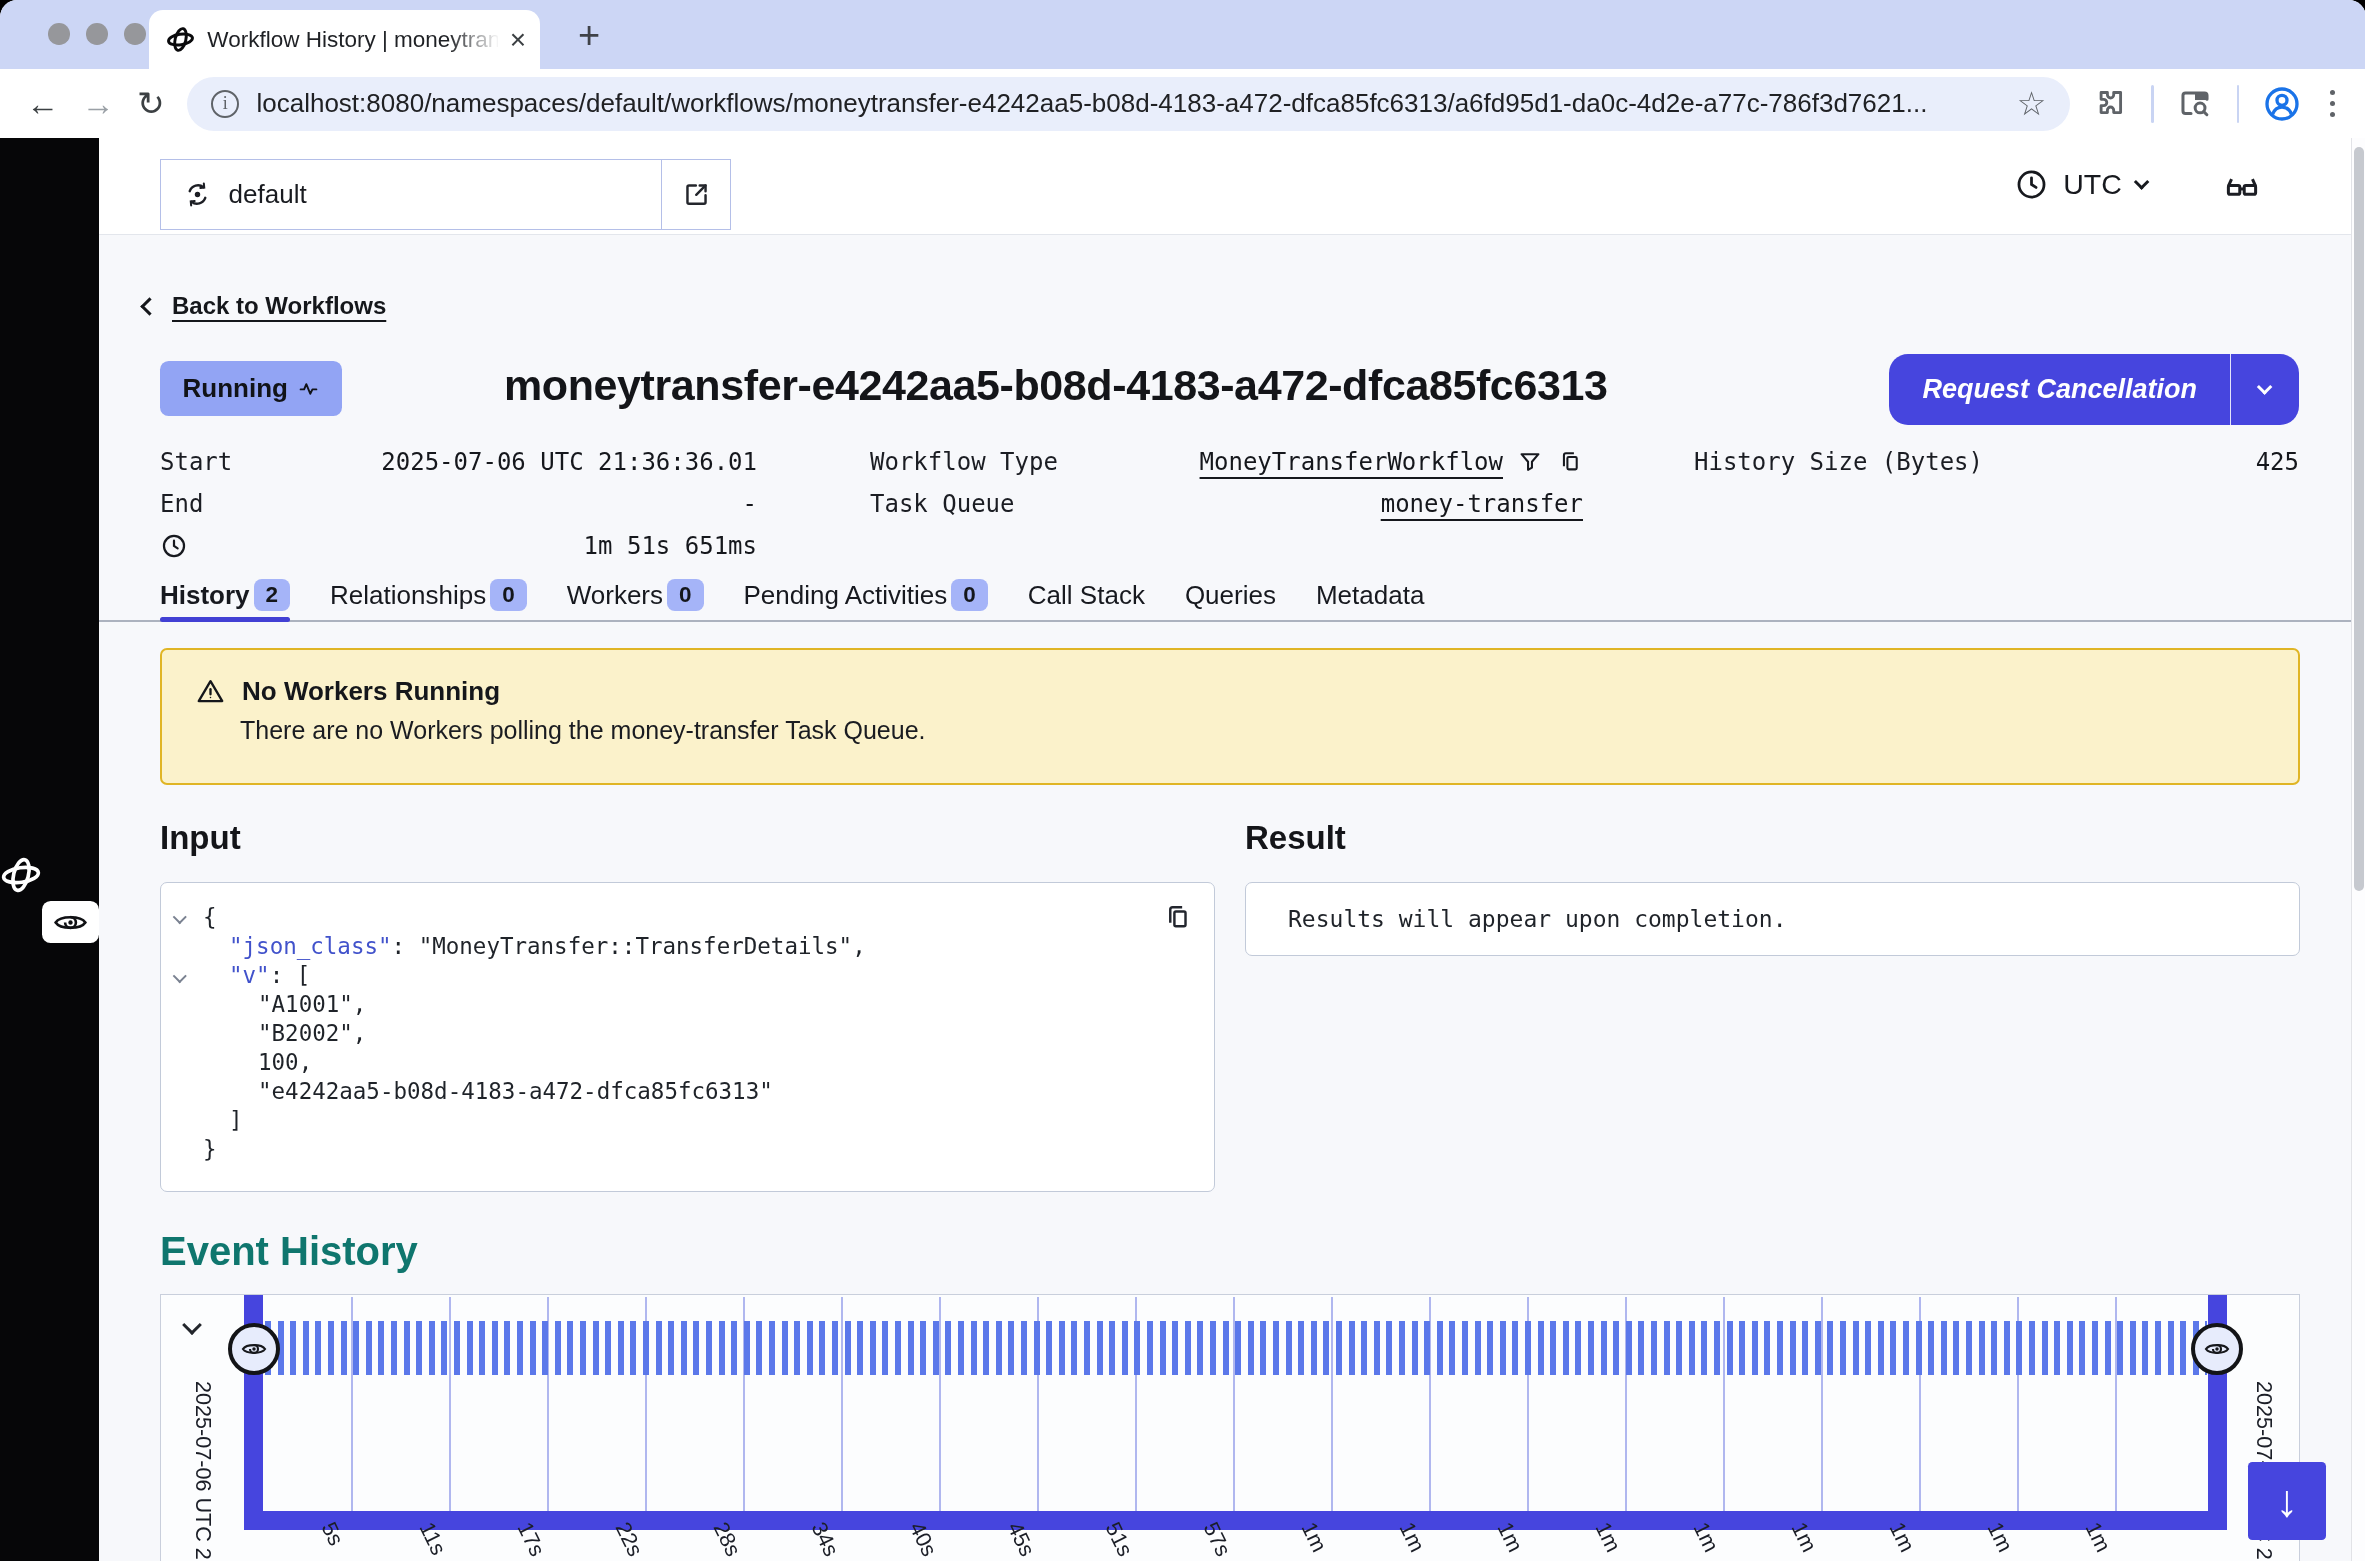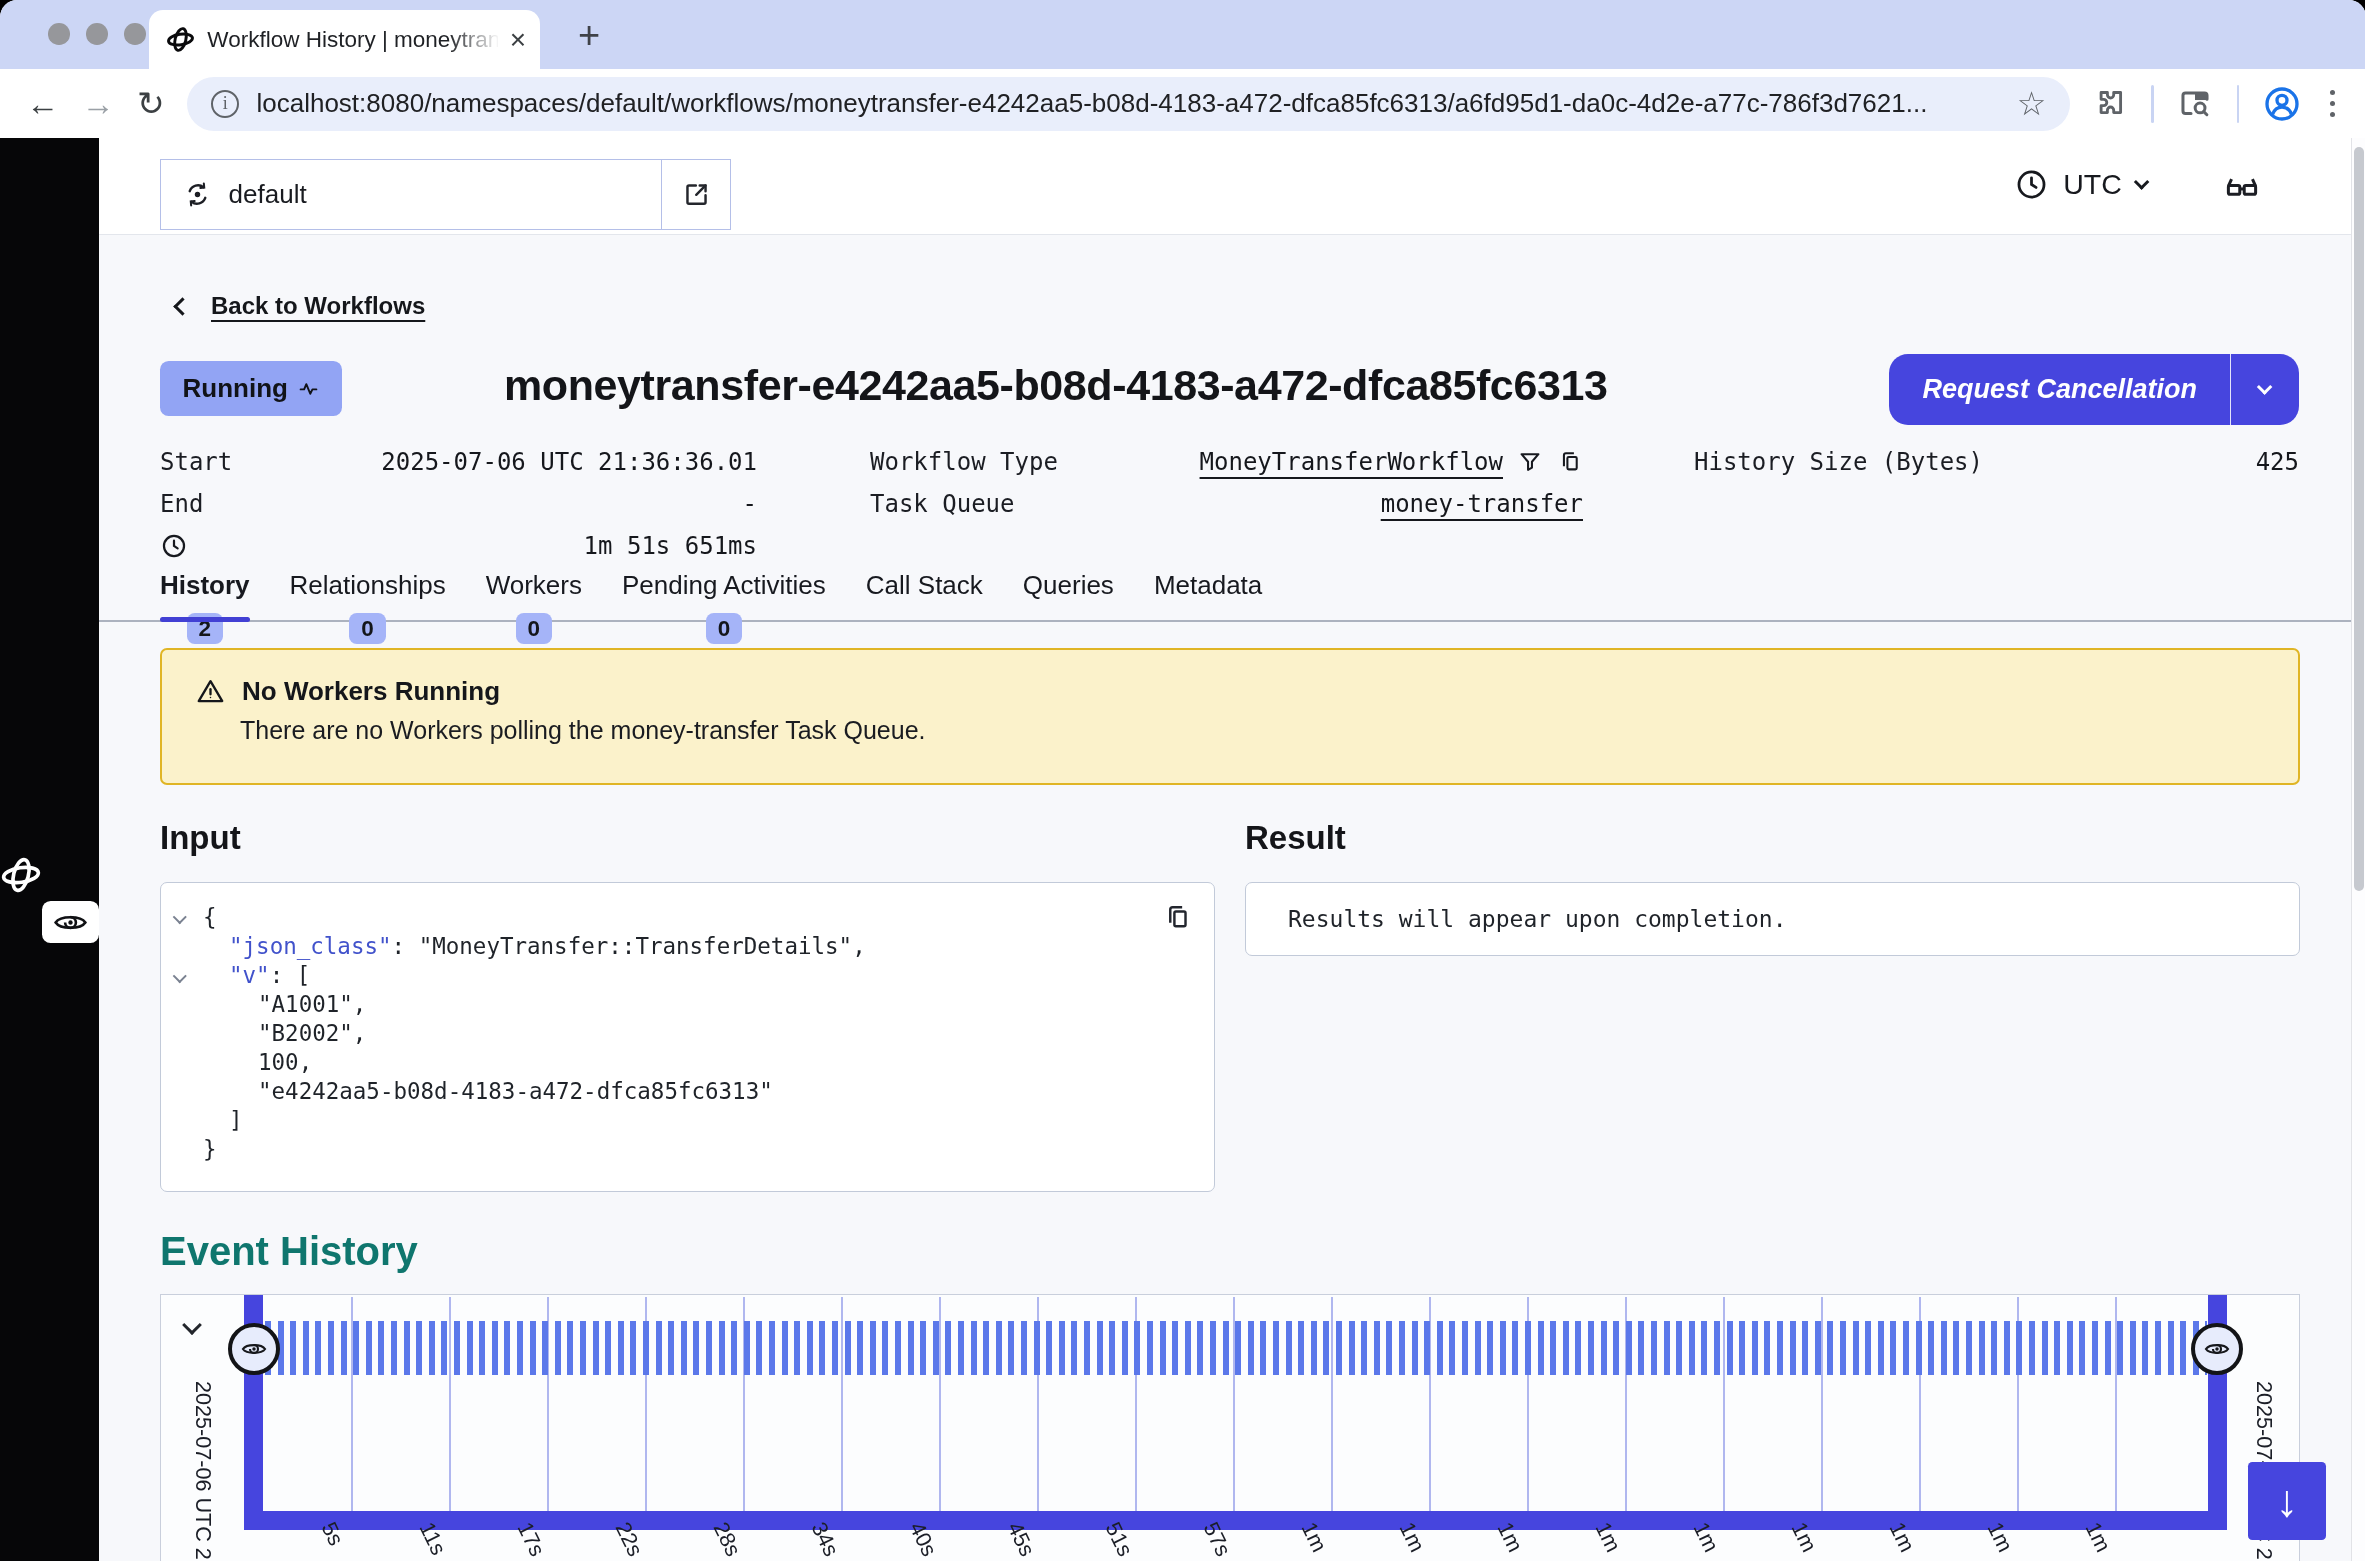--- a/index.html
+++ b/index.html
@@ -43,21 +43,21 @@
   
   .main { position:absolute; left:99px; top:138px; width:2266px; height:1423px; background:#f7f8fb; }
   .app-header { position:absolute; left:0; top:0; width:100%; height:97px; background:#fff; border-bottom:1.7px solid #e3e6ec; }
   .ns-select { position:absolute; left:61px; top:21px; height:71px; display:flex; align-items:stretch; border:1.7px solid #b4bfe8; background:#fff; }
   .ns-main { display:flex; align-items:center; gap:15.6px; width:500px; padding:0 21px; font-size:26px; color:#191b20; }
   .ns-ext { width:69px; border-left:1.7px solid #b4bfe8; display:flex; align-items:center; justify-content:center; color:#24262c; }
   .tz { position:absolute; right:218px; top:29px; display:flex; align-items:center; gap:14px; font-size:28.5px; color:#17191e; }
   .glasses-btn { position:absolute; right:104px; top:31px; color:#1c1e24; }
   .chev { display:inline-block; width:11.2px; height:11.2px; border-right:3px solid currentColor; border-bottom:3px solid currentColor; transform:rotate(45deg) translate(-1.7px,-1.7px); }
 
-  .back-link { position:absolute; left:77px; top:154px; display:flex; align-items:center; gap:22px; font-size:24px; font-weight:600; color:#15171b; }
+  .back-link { position:absolute; left:44px; top:154px; display:flex; align-items:center; gap:16px; font-size:24px; font-weight:600; color:#15171b; }
   .back-link .lbl { text-decoration:underline; text-underline-offset:6px; text-decoration-thickness:2.2px; }
   .chev-left { width:13px; height:13px; border-left:3px solid #15171b; border-bottom:3px solid #15171b; transform:rotate(45deg); }
 
   .status-badge { position:absolute; left:61px; top:223px; height:55px; background:#92a4f4; border-radius:8.6px; display:flex; align-items:center; gap:10.4px; padding:0 22.5px; font-size:26px; font-weight:700; color:#111318; }
   .wf-title { position:absolute; left:405px; top:223px; width:1418px; font-size:43px; font-weight:700; letter-spacing:-0.4px; color:#141519; white-space:nowrap; }
   .cancel-btn { position:absolute; right:66px; top:216px; height:71px; display:flex; background:#4645de; border-radius:19px; overflow:hidden; color:#fff;font-style:italic; }
   .cancel-main { display:flex; align-items:center; padding:0 33px; font-size:27px; font-weight:600; }
   .cancel-caret { width:69px; display:flex; align-items:center; justify-content:center; border-left:1.7px solid rgba(255,255,255,.85); }
 
   .meta { position:absolute; left:0; top:303px; width:100%; font-family:"DejaVu Sans Mono", "Liberation Mono", monospace; font-size:24px; color:#15171c; }
@@ -65,21 +65,21 @@
   .mcol1 { left:61px; width:597px; }
   .mcol2 { left:771px; width:713px; }
   .mcol3 { left:1595px; width:605px; }
   .mrow { height:42px; display:flex; align-items:center; justify-content:space-between; }
   .mlabel { color:#1b1d23; }
   .mval { display:flex; align-items:center; gap:14px; }
   .ulink { text-decoration:underline; text-underline-offset:7px; text-decoration-thickness:1.7px; }
   .mic { color:#17191f; display:flex; }
 
   .tab-nav { position:absolute; left:0; top:432px; width:calc(100% - 14px); height:52px; border-bottom:2.2px solid #acb2bf; display:flex; align-items:center; gap:40px; padding-left:61px; font-size:26px; color:#17191f; }
-  .tab-item { position:relative; display:flex; align-items:center; gap:12px; height:100%;flex-direction:column; }
+  .tab-item { position:relative; display:flex; align-items:center; gap:4px; height:100%; }
   .tab-item.active { font-weight:700; }
   .tab-item.active::after { content:""; position:absolute; left:0; right:0; bottom:-1.7px; height:5.2px; background:#4240d4; border-radius:2.6px; }
   .count-badge { background:#a5b4f8; color:#14161b; font-size:22.5px; font-weight:600; border-radius:7.8px; padding:2.6px 12px; }
 
   .warn { position:absolute; left:61px; top:510px; width:2140px; height:137px; background:#fbf2cb; border:2.2px solid #e0b525; border-radius:7px; padding:26px 0 0 33px; }
   .warn-head { display:flex; align-items:center; gap:16px; font-size:26px; font-weight:700; color:#15171b; }
   .warn-msg { margin:8.6px 0 0 45px; font-size:25px; color:#1a1c21; }
 
   .sect-h { position:absolute; top:681px; font-size:33px; font-weight:700; color:#141519; }
   .card { position:absolute; top:744px; width:1055px; background:#fff; border:1.7px solid #c2cad9; border-radius:7px; }

